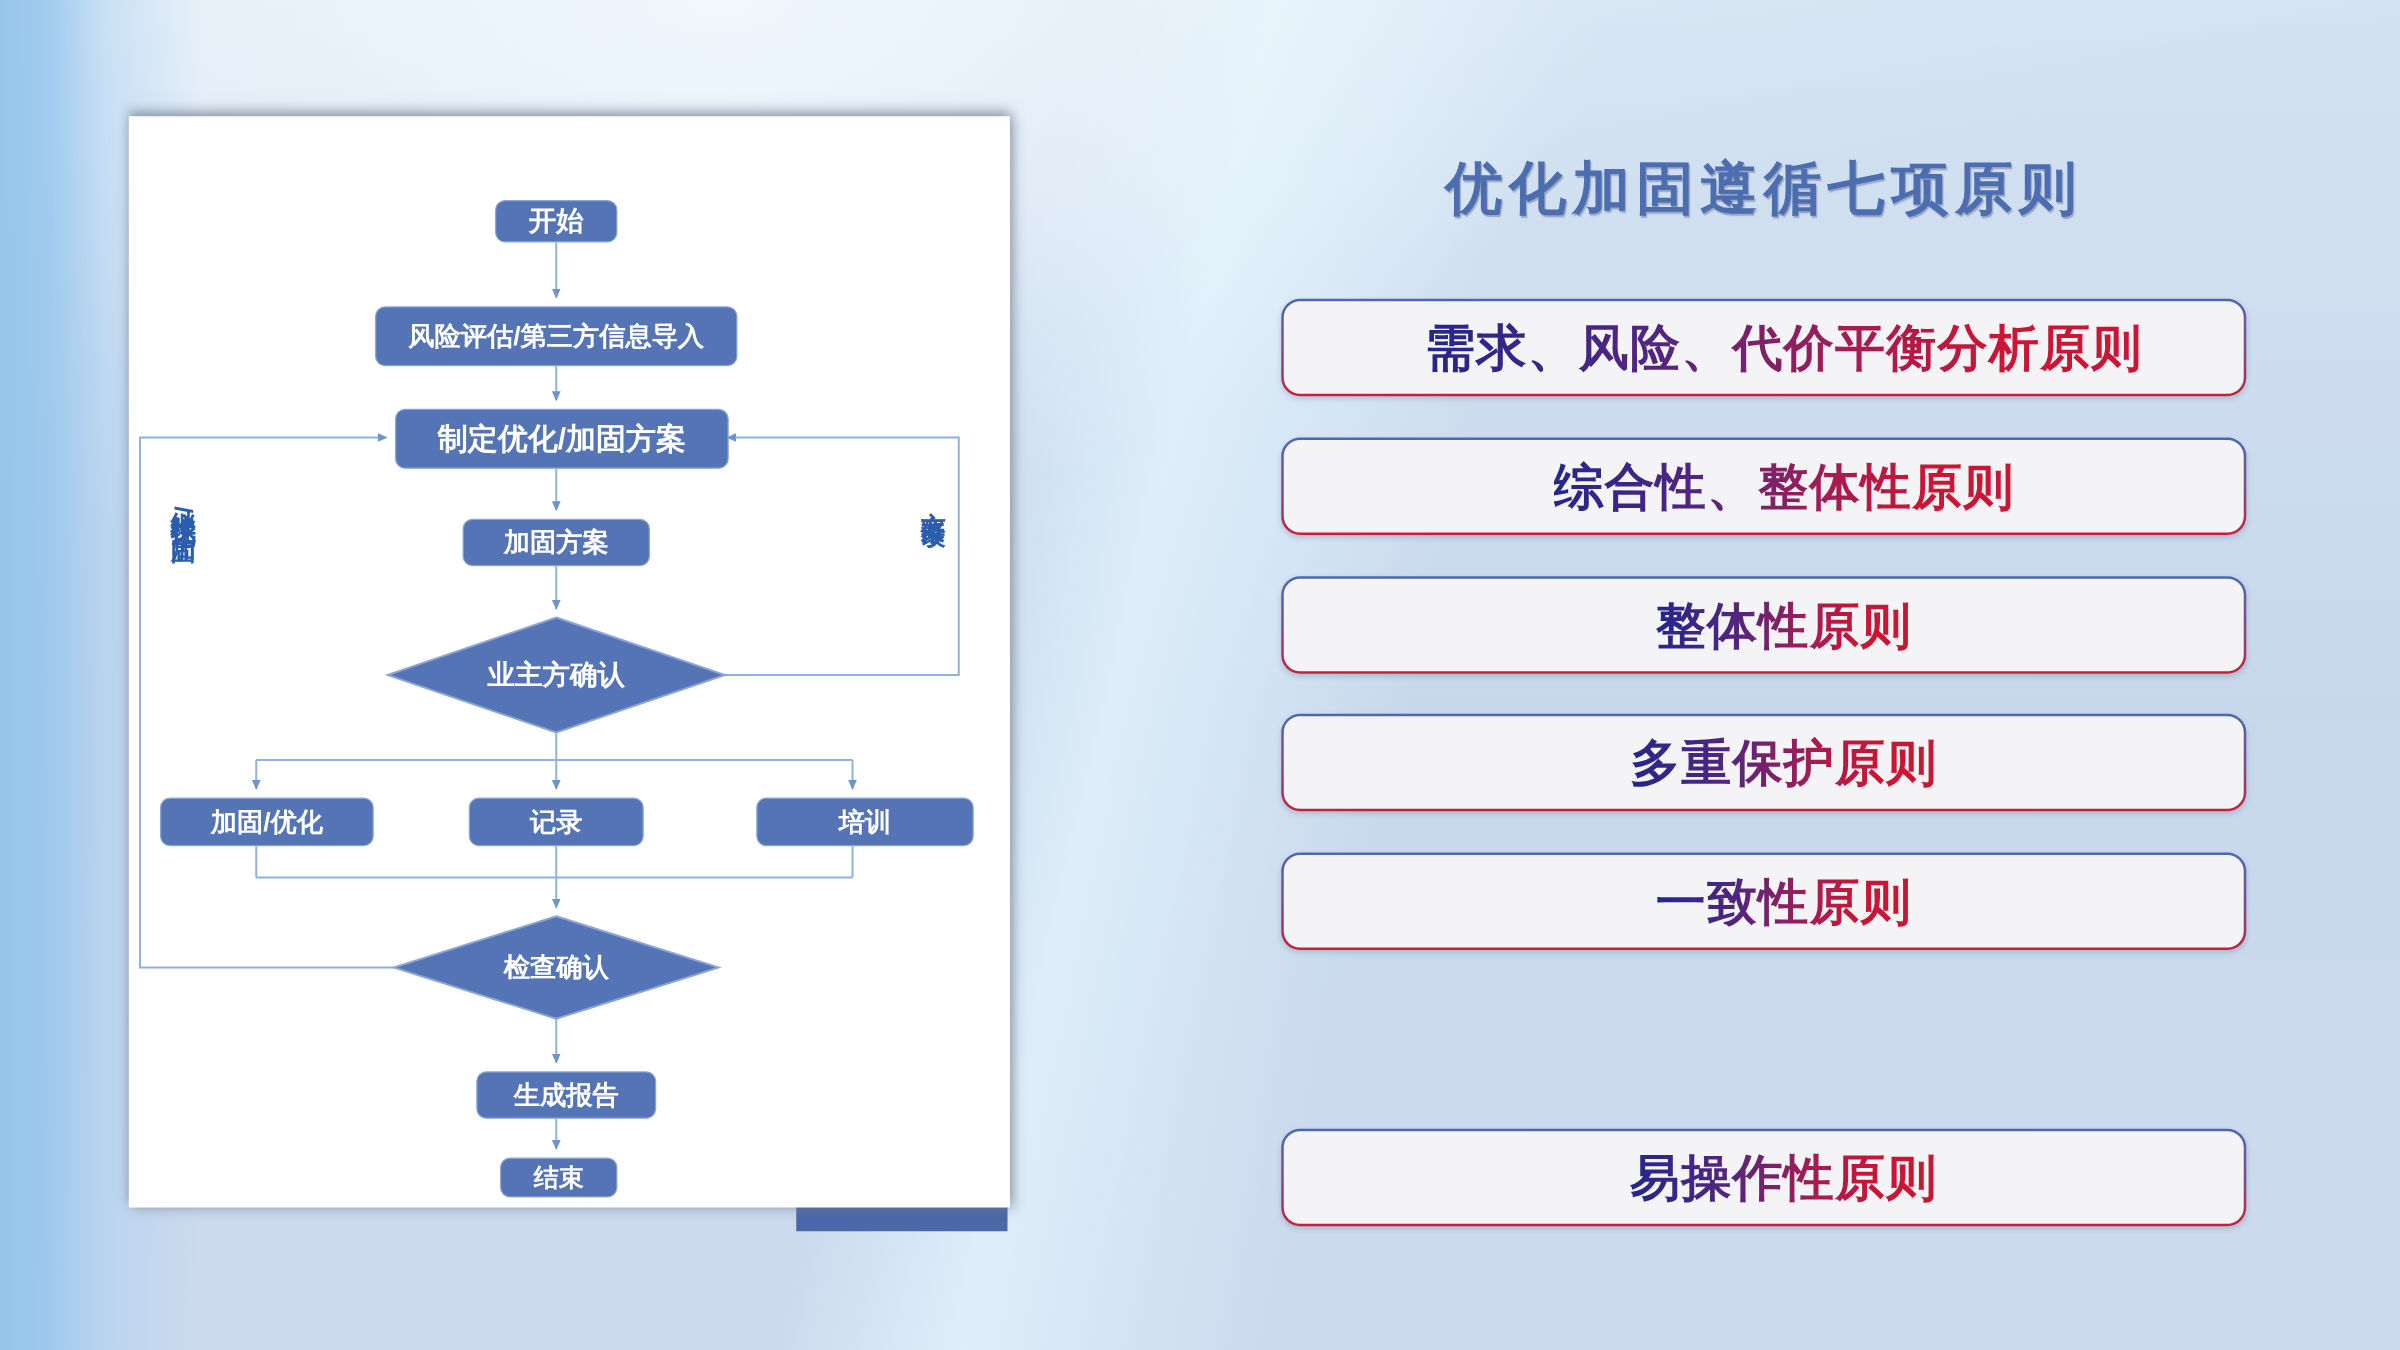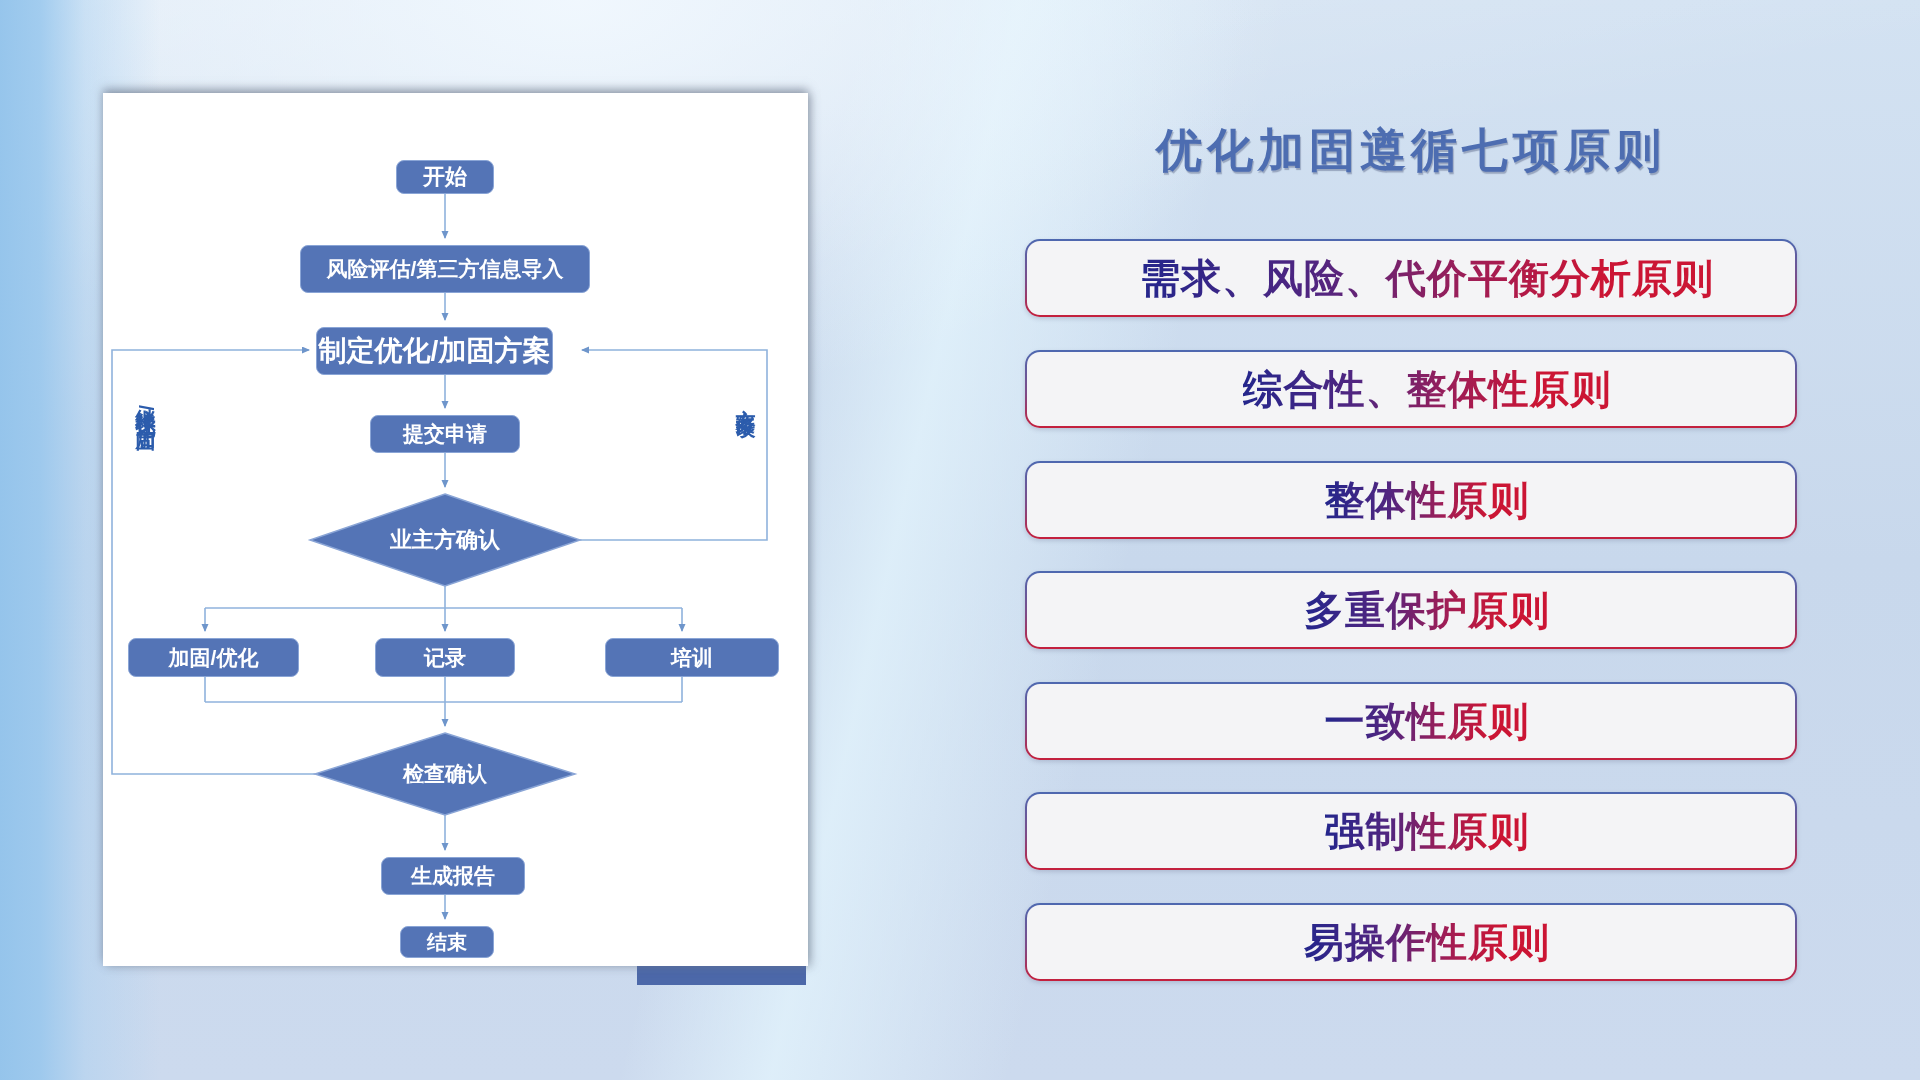--- a/index.html
+++ b/index.html
@@ -102,22 +102,22 @@
         <path d="M477 447 L664 447 L664 257 L479 257" marker-end="url(#arr)"></path>
       </g>
       <g fill="#5474b6" stroke="#8aa5d6" stroke-width="1.5">
         <polygon points="342,401 477,447 342,493 207,447"></polygon>
         <polygon points="342,640 472,681 342,722 212,681"></polygon>
       </g>
     </svg>
 
     <div class="fnode" style="left:293px;top:67px;width:98px;height:34px;font-size:22px">开始</div>
     <div class="fnode" style="left:197px;top:152px;width:290px;height:48px;font-size:21px">风险评估/第三方信息导入</div>
-    <div class="fnode" style="left:213px;top:234px;width:237px;height:48px;font-size:28px">制定优化/加固方案</div>
-    <div class="fnode" style="left:267px;top:322px;width:150px;height:38px;font-size:21px">提交申请</div>
+    <div class="fnode" style="left:213px;top:234px;width:267px;height:48px;font-size:24px">制定优化/加固方案</div>
+    <div class="fnode" style="left:267px;top:322px;width:150px;height:38px;font-size:21px">加固方案</div>
     <div class="dtext" style="left:242px;top:429px;width:200px;height:36px;font-size:22px">业主方确认</div>
     <div class="fnode" style="left:25px;top:545px;width:171px;height:39px;font-size:21px">加固/优化</div>
     <div class="fnode" style="left:272px;top:545px;width:140px;height:39px;font-size:21px">记录</div>
     <div class="fnode" style="left:502px;top:545px;width:174px;height:39px;font-size:21px">培训</div>
     <div class="dtext" style="left:242px;top:663px;width:200px;height:36px;font-size:21px">检查确认</div>
     <div class="fnode" style="left:278px;top:764px;width:144px;height:38px;font-size:21px">生成报告</div>
     <div class="fnode" style="left:297px;top:833px;width:94px;height:32px;font-size:20px">结束</div>
 
     <div class="vlabel" style="left:30px;top:300px;height:145px;">继续优化/加固</div>
     <div class="vlabel" style="left:630px;top:300px;height:100px;">方案修改</div>
@@ -143,24 +143,19 @@
   <div class="pbox" style="top:571px">
     <div class="pbox-inner">
         <span class="ptext">多重保护原则</span>
       </div>
   </div>
   <div class="pbox" style="top:682px">
     <div class="pbox-inner">
         <span class="ptext">一致性原则</span>
       </div>
   </div>
-  <div class="pbox" style="top:792px">
-    <div class="pbox-inner">
-        <span class="ptext">强制性原则</span>
-      </div>
-  </div>
   <div class="pbox" style="top:903px">
     <div class="pbox-inner">
         <span class="ptext">易操作性原则</span>
       </div>
   </div>
 
 </div>
 
 </body></html>

